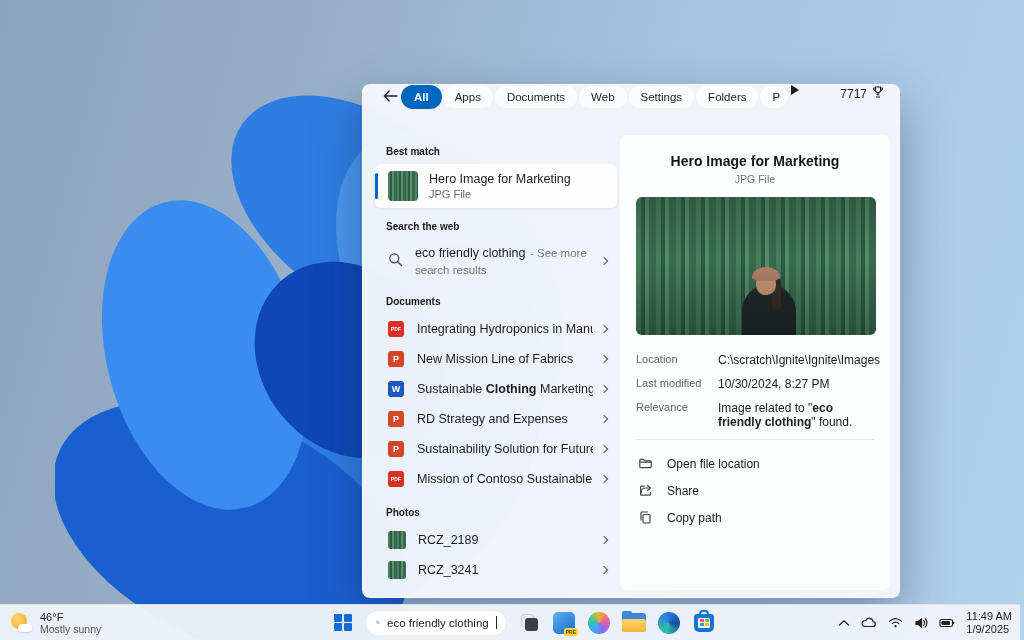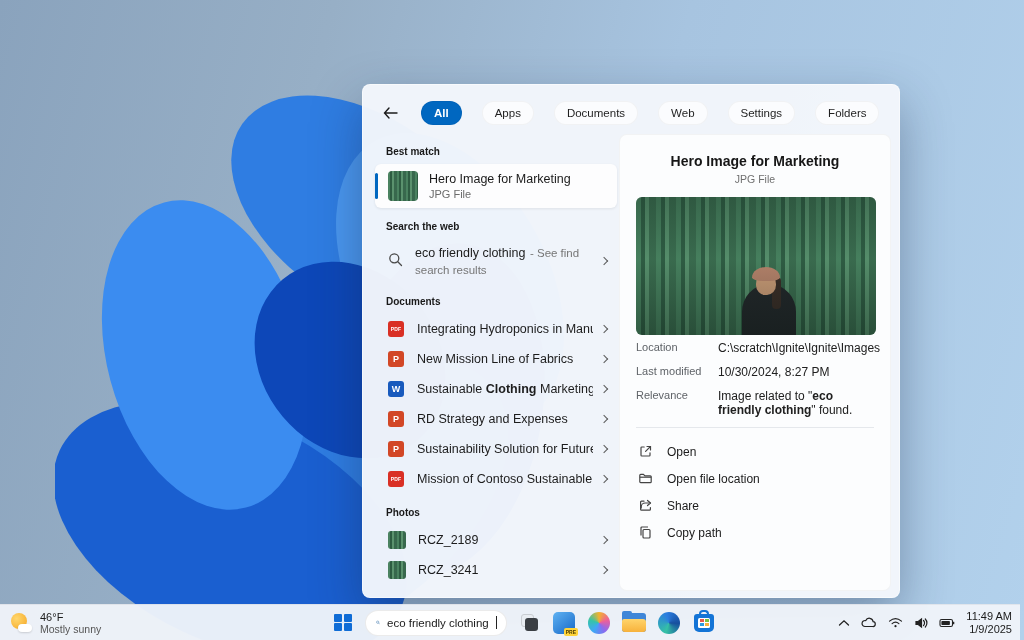--- a/index.html
+++ b/index.html
@@ -10,21 +10,21 @@
   .desktop { position:absolute; inset:0;
     background:linear-gradient(105deg,#8aa3bd 0%,#97afc6 28%,#a7c4e0 58%,#b2d1ec 100%); }
   .bloom { position:absolute; left:55px; top:25px; width:570px; height:615px; pointer-events:none; }
 
   
   .panel { position:absolute; left:362px; top:84px; width:538px; height:514px;
     background:rgba(243,246,251,0.97); border-radius:8px;
     border:1px solid rgba(255,255,255,0.5);
     box-shadow:0 20px 50px rgba(20,40,70,0.38); overflow:hidden; }
 
-  .topbar { display:flex; align-items:center; height:48px; padding:8px 14px 0 16px; gap:20px; }
+  .topbar { display:flex; align-items:flex-start; height:48px; padding:0 14px 0 16px; gap:0; }
   .backbtn { width:22px; height:22px; display:flex; align-items:center; justify-content:center; cursor:pointer; flex:none; }
   .pill { font-size:11.5px; color:#1f1f1f; background:rgba(255,255,255,0.72);
     border:1px solid rgba(0,0,0,0.04); border-radius:14px; padding:5px 12px; white-space:nowrap; cursor:pointer; }
   .pill.active { background:#0067c0; color:#fff; font-weight:600; }
   .pill.clipped { width:30px; overflow:hidden; }
   .tab-scroll { width:0; height:0; border-top:5px solid transparent; border-bottom:5px solid transparent;
     border-left:8px solid #1b1b1b; margin-left:2px; cursor:pointer; flex:none; }
   .top-right { margin-left:auto; display:flex; align-items:center; gap:9px; }
   .rewards { display:flex; align-items:center; gap:4px; font-size:12px; color:#1b1b1b; cursor:pointer; }
   .rewards .badge { position:relative; } 
@@ -69,21 +69,21 @@
     background:linear-gradient(180deg,rgba(18,38,28,0.28),rgba(10,25,18,0.02) 45%,rgba(5,15,10,0.32)); }
   .p-body { position:absolute; left:44%; bottom:-10px; width:54px; height:60px; background:#23282b;
     border-radius:45% 45% 15% 15%; }
   .p-head { position:absolute; left:calc(44% + 14px); bottom:40px; width:20px; height:22px;
     background:#c99b77; border-radius:50% 50% 45% 45%; }
   .p-hat { position:absolute; left:calc(44% + 10px); bottom:54px; width:28px; height:14px;
     background:#b5836b; border-radius:50% 50% 40% 40% / 75% 75% 25% 25%; }
   .p-hair { position:absolute; left:calc(44% + 30px); bottom:26px; width:9px; height:32px;
     background:#3a2e28; border-radius:4px; }
 
-  .meta { margin-top:6px; }
+  .meta { margin-top:18px; }
   .mrow { display:flex; margin-bottom:10px; }
   .mlabel { width:82px; flex:none; font-size:11px; color:#5f6368; }
   .mval { font-size:12px; color:#202020; line-height:14px; }
   .divider { border-top:1px solid #e5e8ec; margin:4px 0 10px; }
   .action { display:flex; align-items:center; gap:14px; padding:6px 2px; cursor:pointer; border-radius:4px; }
   .action .alabel { font-size:12px; color:#1c1c1c; }
   .pv-footer { position:absolute; left:16px; right:14px; bottom:10px; font-size:10.5px; color:#5a5a5a; line-height:14px; }
   .pv-footer a { color:#0b5cad; font-weight:600; cursor:pointer; }
 
   
@@ -122,21 +122,21 @@
   .edge { width:22px; height:22px; border-radius:50%;
     background:conic-gradient(from 200deg,#35c1a5,#2b7de0 40%,#174f9e 70%,#35c1a5); }
   .store { position:relative; width:20px; height:18px; background:#1374d6; border-radius:3px 3px 5px 5px; }
   .store .handle { position:absolute; left:5px; top:-4px; width:10px; height:6px; border:2px solid #1374d6;
     border-bottom:none; border-radius:4px 4px 0 0; }
   .store .win { position:absolute; left:4px; top:4px; width:12px; height:10px; background:#fff; border-radius:1.5px;
     display:grid; grid-template-columns:1fr 1fr; grid-template-rows:1fr 1fr; gap:1px; padding:1.5px; }
   .store .win i:nth-child(1){background:#e65a4f;} .store .win i:nth-child(2){background:#7ac143;}
   .store .win i:nth-child(3){background:#2d9be0;} .store .win i:nth-child(4){background:#f7b23c;}
   .tray { position:absolute; right:8px; display:flex; align-items:center; gap:11px; }
-  .clock { text-align:right; font-size:11px; color:#1b1b1b; line-height:13px; cursor:pointer; }
+  .clock { text-align:left; font-size:11px; color:#1b1b1b; line-height:13px; cursor:pointer; }
   .tico { display:flex; align-items:center; justify-content:center; cursor:pointer; }
 </style>
 </head>
 <body>
 
 <div class="desktop">
   <svg class="bloom" viewBox="0 0 570 615">
     <ellipse cx="310" cy="185" rx="150" ry="92" fill="#2f7de2" transform="rotate(35 310 185)"></ellipse>
     <ellipse cx="395" cy="255" rx="158" ry="98" fill="#4a97ef" transform="rotate(62 395 255)"></ellipse>
     <ellipse cx="385" cy="385" rx="168" ry="102" fill="#1e66d0" transform="rotate(100 385 385)"></ellipse>
@@ -195,21 +195,21 @@
     <div class="sechead">Search the web</div>
     <div class="webrow">
       <span class="wicon">
         <svg width="15" height="15" viewBox="0 0 15 15" fill="none" stroke="#4a4a4a" stroke-width="1.3">
           <circle cx="6.3" cy="6.3" r="4.5"></circle>
             <path d="M9.8 9.8 L13.5 13.5" stroke-linecap="round"></path>
         </svg>
       </span>
       <span class="wtext">
         <span class="q">eco friendly clothing</span>
-        <span class="gr"> </span><span class="gr">- See find</span><br>
+        <span class="gr"> </span><span class="gr">- See more</span><br>
         <span class="gr">search results</span>
       </span>
       <span class="chev"></span>
     </div>
 
     <div class="sechead">Documents</div>
 
     <div class="row">
       <span class="fico pdf">PDF</span>
       <span class="title"><span>Integrating Hydroponics in Manu...</span><b></b><span></span></span>
@@ -282,27 +282,20 @@
         <span class="mval">10/30/2024, 8:27 PM</span>
       </div>
       <div class="mrow">
         <span class="mlabel">Relevance</span>
         <span class="mval"><span>Image related to "</span><b>eco friendly clothing</b><span>" found.</span></span>
       </div>
     </div>
 
     <div class="divider"></div>
 
-    <div class="action">
-      <svg width="15" height="15" viewBox="0 0 15 15" fill="none" stroke="#444" stroke-width="1.2" stroke-linecap="round">
-        <path d="M6.2 3H3.8C3.4 3 3 3.4 3 3.8v7.4c0 .4.4.8.8.8h7.4c.4 0 .8-.4.8-.8V8.8"></path>
-        <path d="M9 2.5h3.5V6M12.3 2.7 7.6 7.4"></path>
-      </svg>
-      <span class="alabel">Open</span>
-    </div>
     <div class="action">
       <svg width="15" height="15" viewBox="0 0 15 15" fill="none" stroke="#444" stroke-width="1.2" stroke-linejoin="round">
         <path d="M1.8 4.2c0-.5.4-.9.9-.9h2.8l1.4 1.5h5.4c.5 0 .9.4.9.9v5.1c0 .5-.4.9-.9.9H2.7c-.5 0-.9-.4-.9-.9z"></path>
         <path d="M1.8 6.2h11.4"></path>
       </svg>
       <span class="alabel">Open file location</span>
     </div>
     <div class="action">
       <svg width="15" height="15" viewBox="0 0 15 15" fill="none" stroke="#444" stroke-width="1.2" stroke-linecap="round" stroke-linejoin="round">
         <path d="M9.5 2.5 12.5 5 9.5 7.5"></path>

